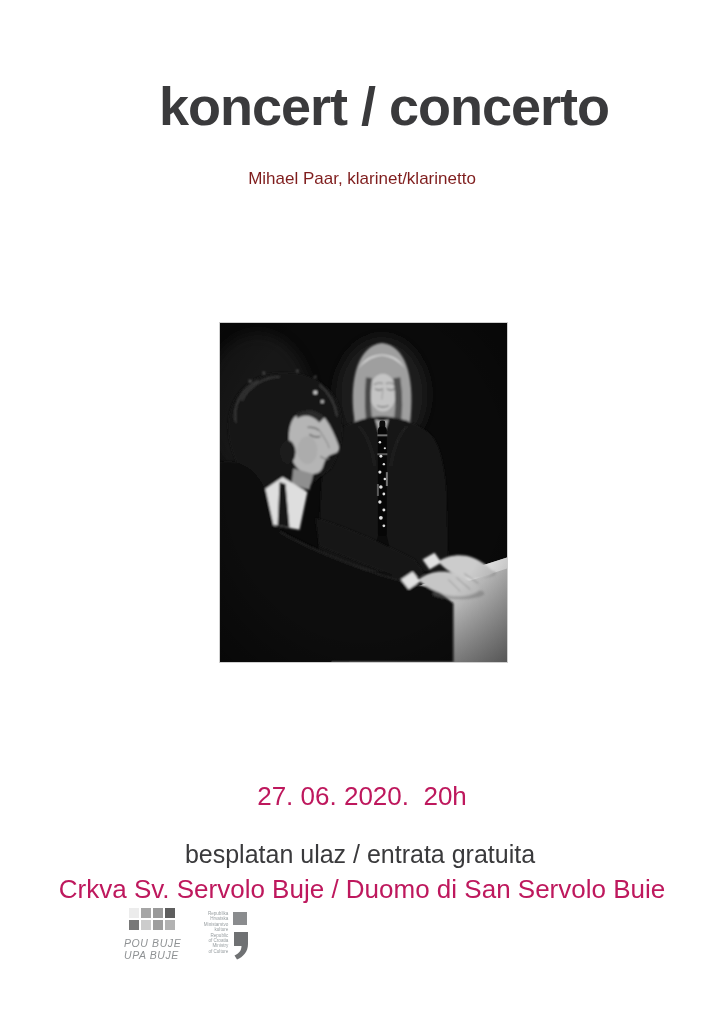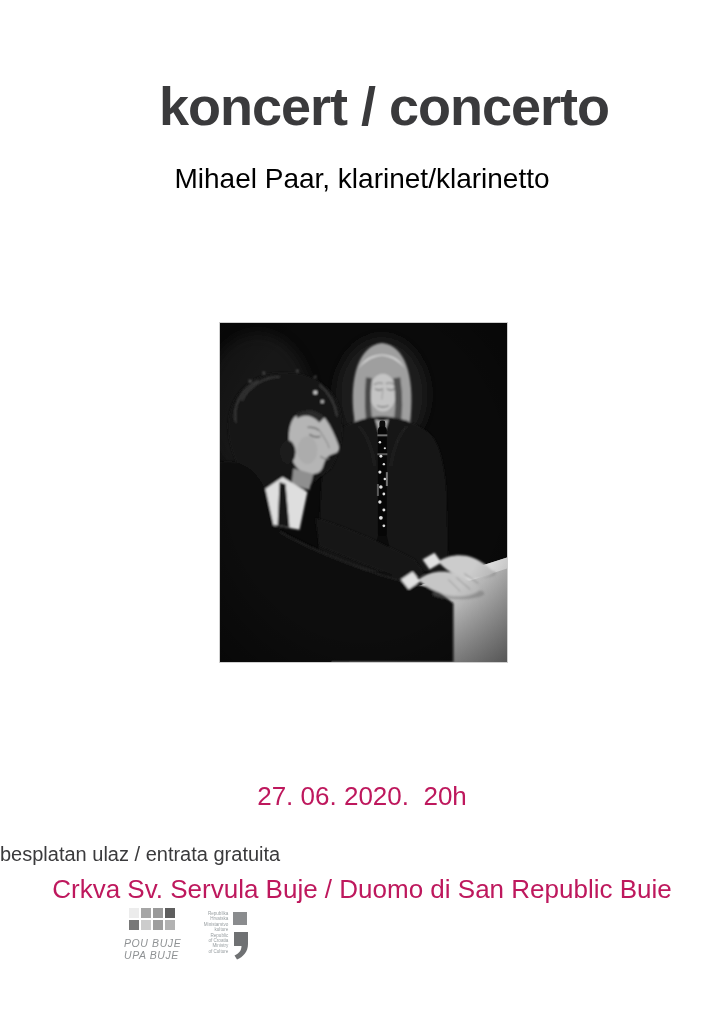--- a/index.html
+++ b/index.html
@@ -9,36 +9,36 @@
     position:relative; width:724px; height:1024px; margin:0 auto;
     background:#ffffff; overflow:hidden;
   }
   .title {
     position:absolute; top:76px; left:0; right:0;
     text-align:center; font-size:54px; line-height:60px;
     font-weight:700; letter-spacing:-1px; color:#3a3a3c;padding-left:44px;
   }
   .performers {
     position:absolute; top:163px; left:0; right:0;
-    text-align:center; font-size:28px; line-height:31px;
-    font-weight:400; color:#000000;
+    text-align:center; font-size:17px; line-height:31px;
+    font-weight:400; color:#7f1d1d;
   }
   .photo {
     position:absolute; left:219px; top:322px; width:289px; height:341px;
     border:1px solid #cfcfcf; background:#0a0a0a;
   }
   .photo svg { display:block; width:100%; height:100%; }
   .event {
     position:absolute; top:719px; left:0; right:0;
     text-align:center; font-size:26px; line-height:31px;
     color:#be185d; white-space:pre-wrap;
   }
   .admission {
     position:absolute; top:839px; left:0; right:4px;
-    font-size:20px; line-height:30px; color:#3a3a3c;
+    text-align:center; font-size:25px; line-height:30px; color:#3a3a3c;
   }
   .logos {
     position:absolute; left:124px; top:905px;
     display:flex; align-items:flex-start; gap:20px;
   }
   .logo-pou { display:flex; flex-direction:column;font-style:italic; }
   .pou-grid {
     display:grid; grid-template-columns:repeat(4,10px);
     grid-auto-rows:10px; gap:2px; margin:3px 0 0 5px;
   }
@@ -181,21 +181,21 @@
             <path d="M230,258 L242,270"></path>
         </g>
       </g>
 
       <rect width="289" height="341" fill="url(#vig)"></rect>
     </svg>
   </div>
 
   <div class="event">
     <div>27. 06. 2020.  20h</div>
-    <div>Crkva Sv. Servula Buje / Duomo di San Republic Buie</div>
+    <div>Crkva Sv. Servolo Buje / Duomo di San Servolo Buie</div>
   </div>
 
   <div class="admission">besplatan ulaz / entrata gratuita</div>
 
   <div class="logos">
 
     <div class="logo-pou">
       <div class="pou-grid">
         <i style="background: rgb(236, 236, 236);"></i>
         <i style="background: rgb(166, 166, 166);"></i>

